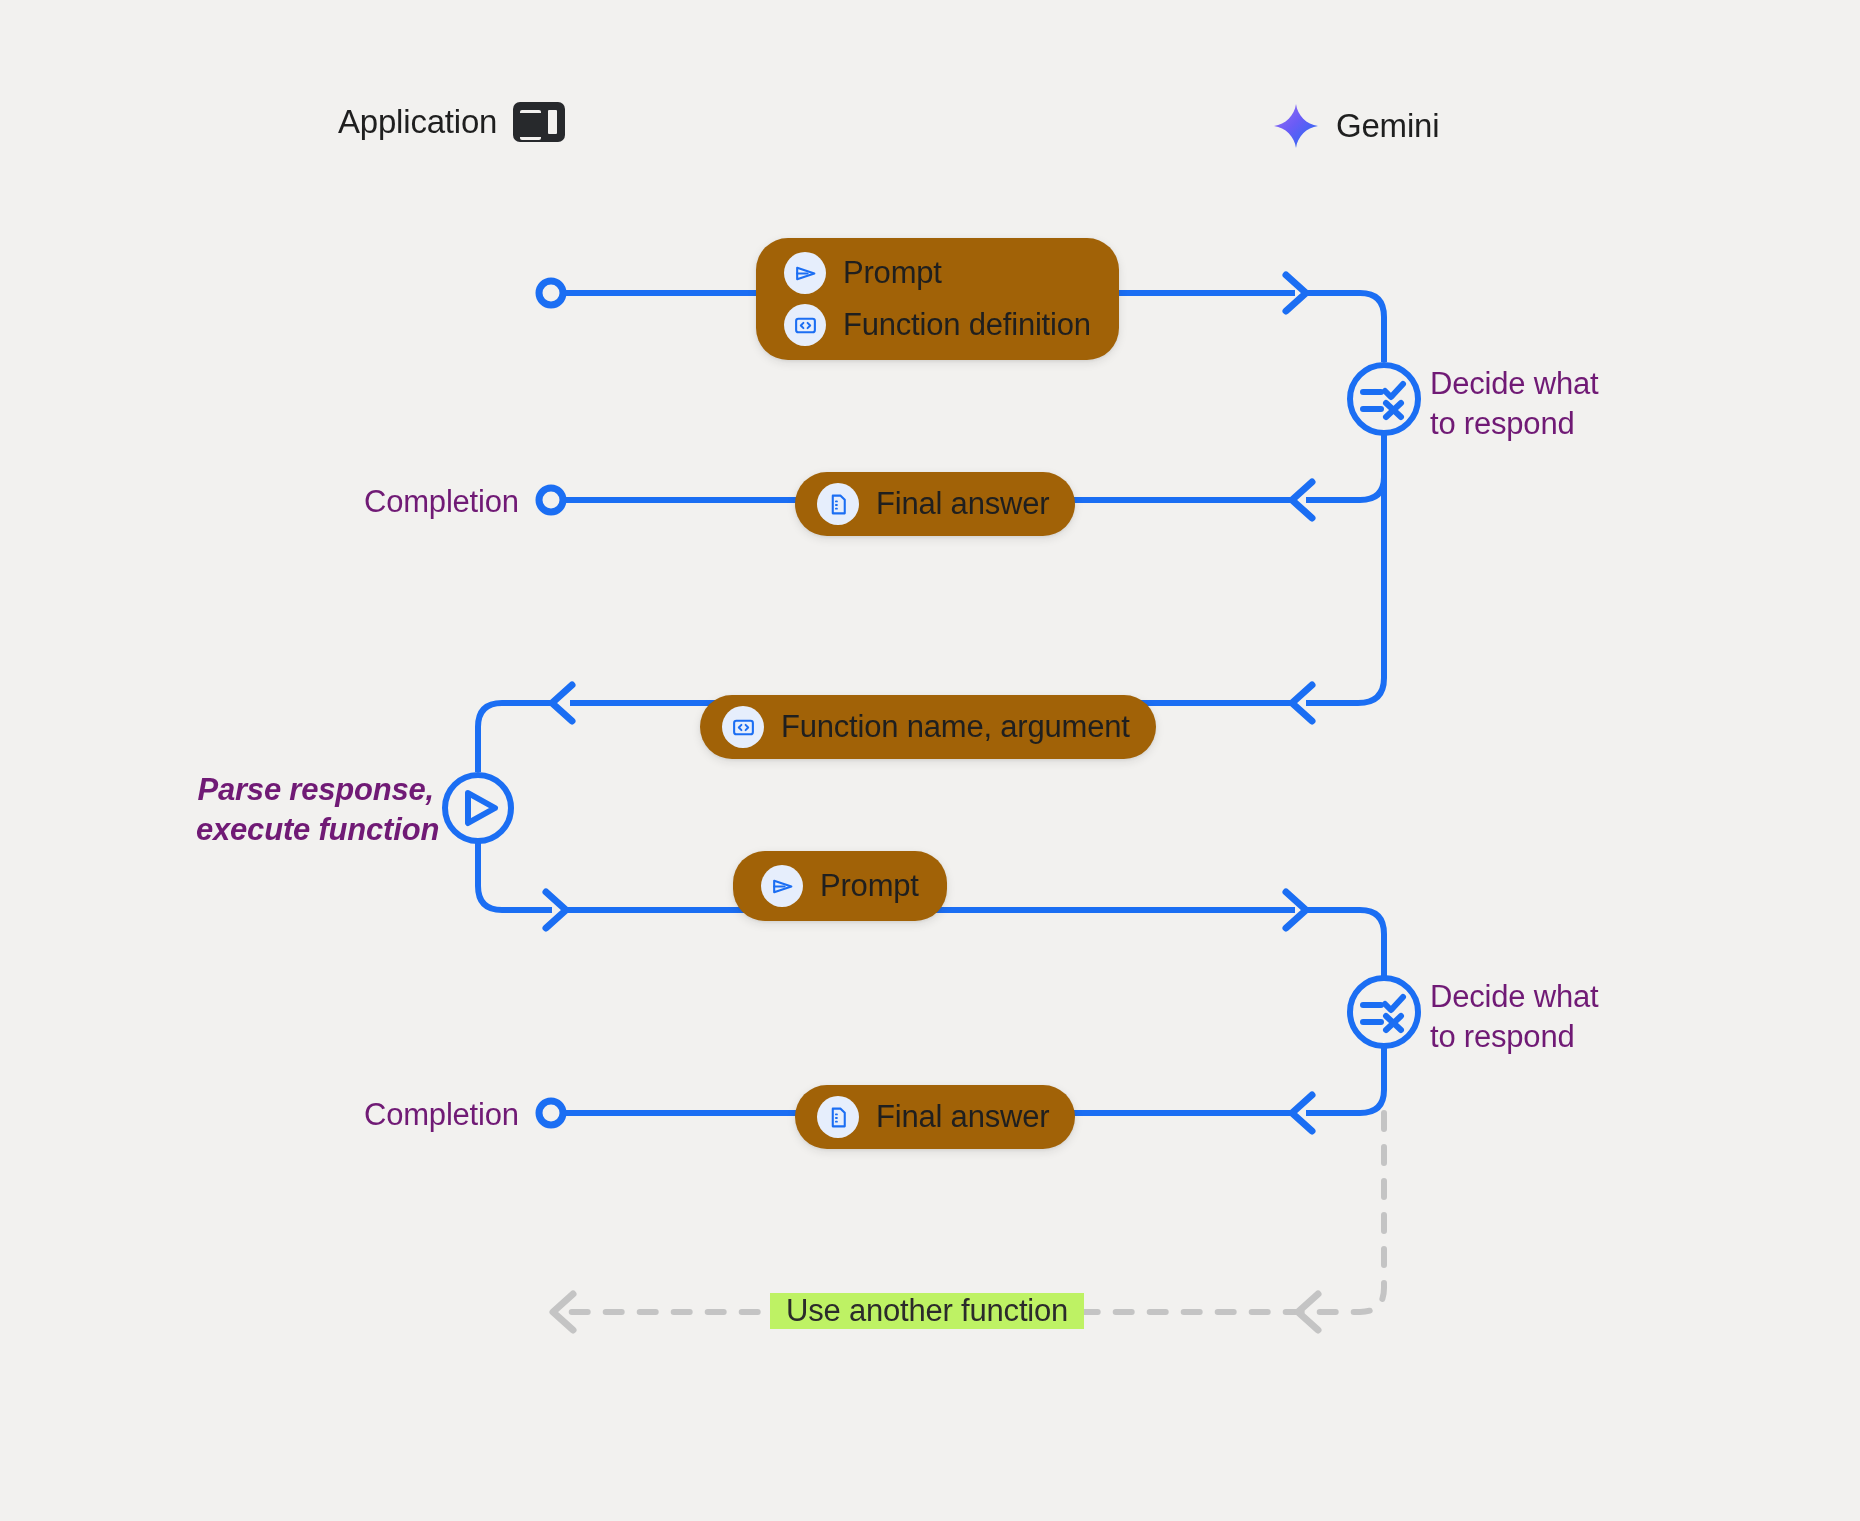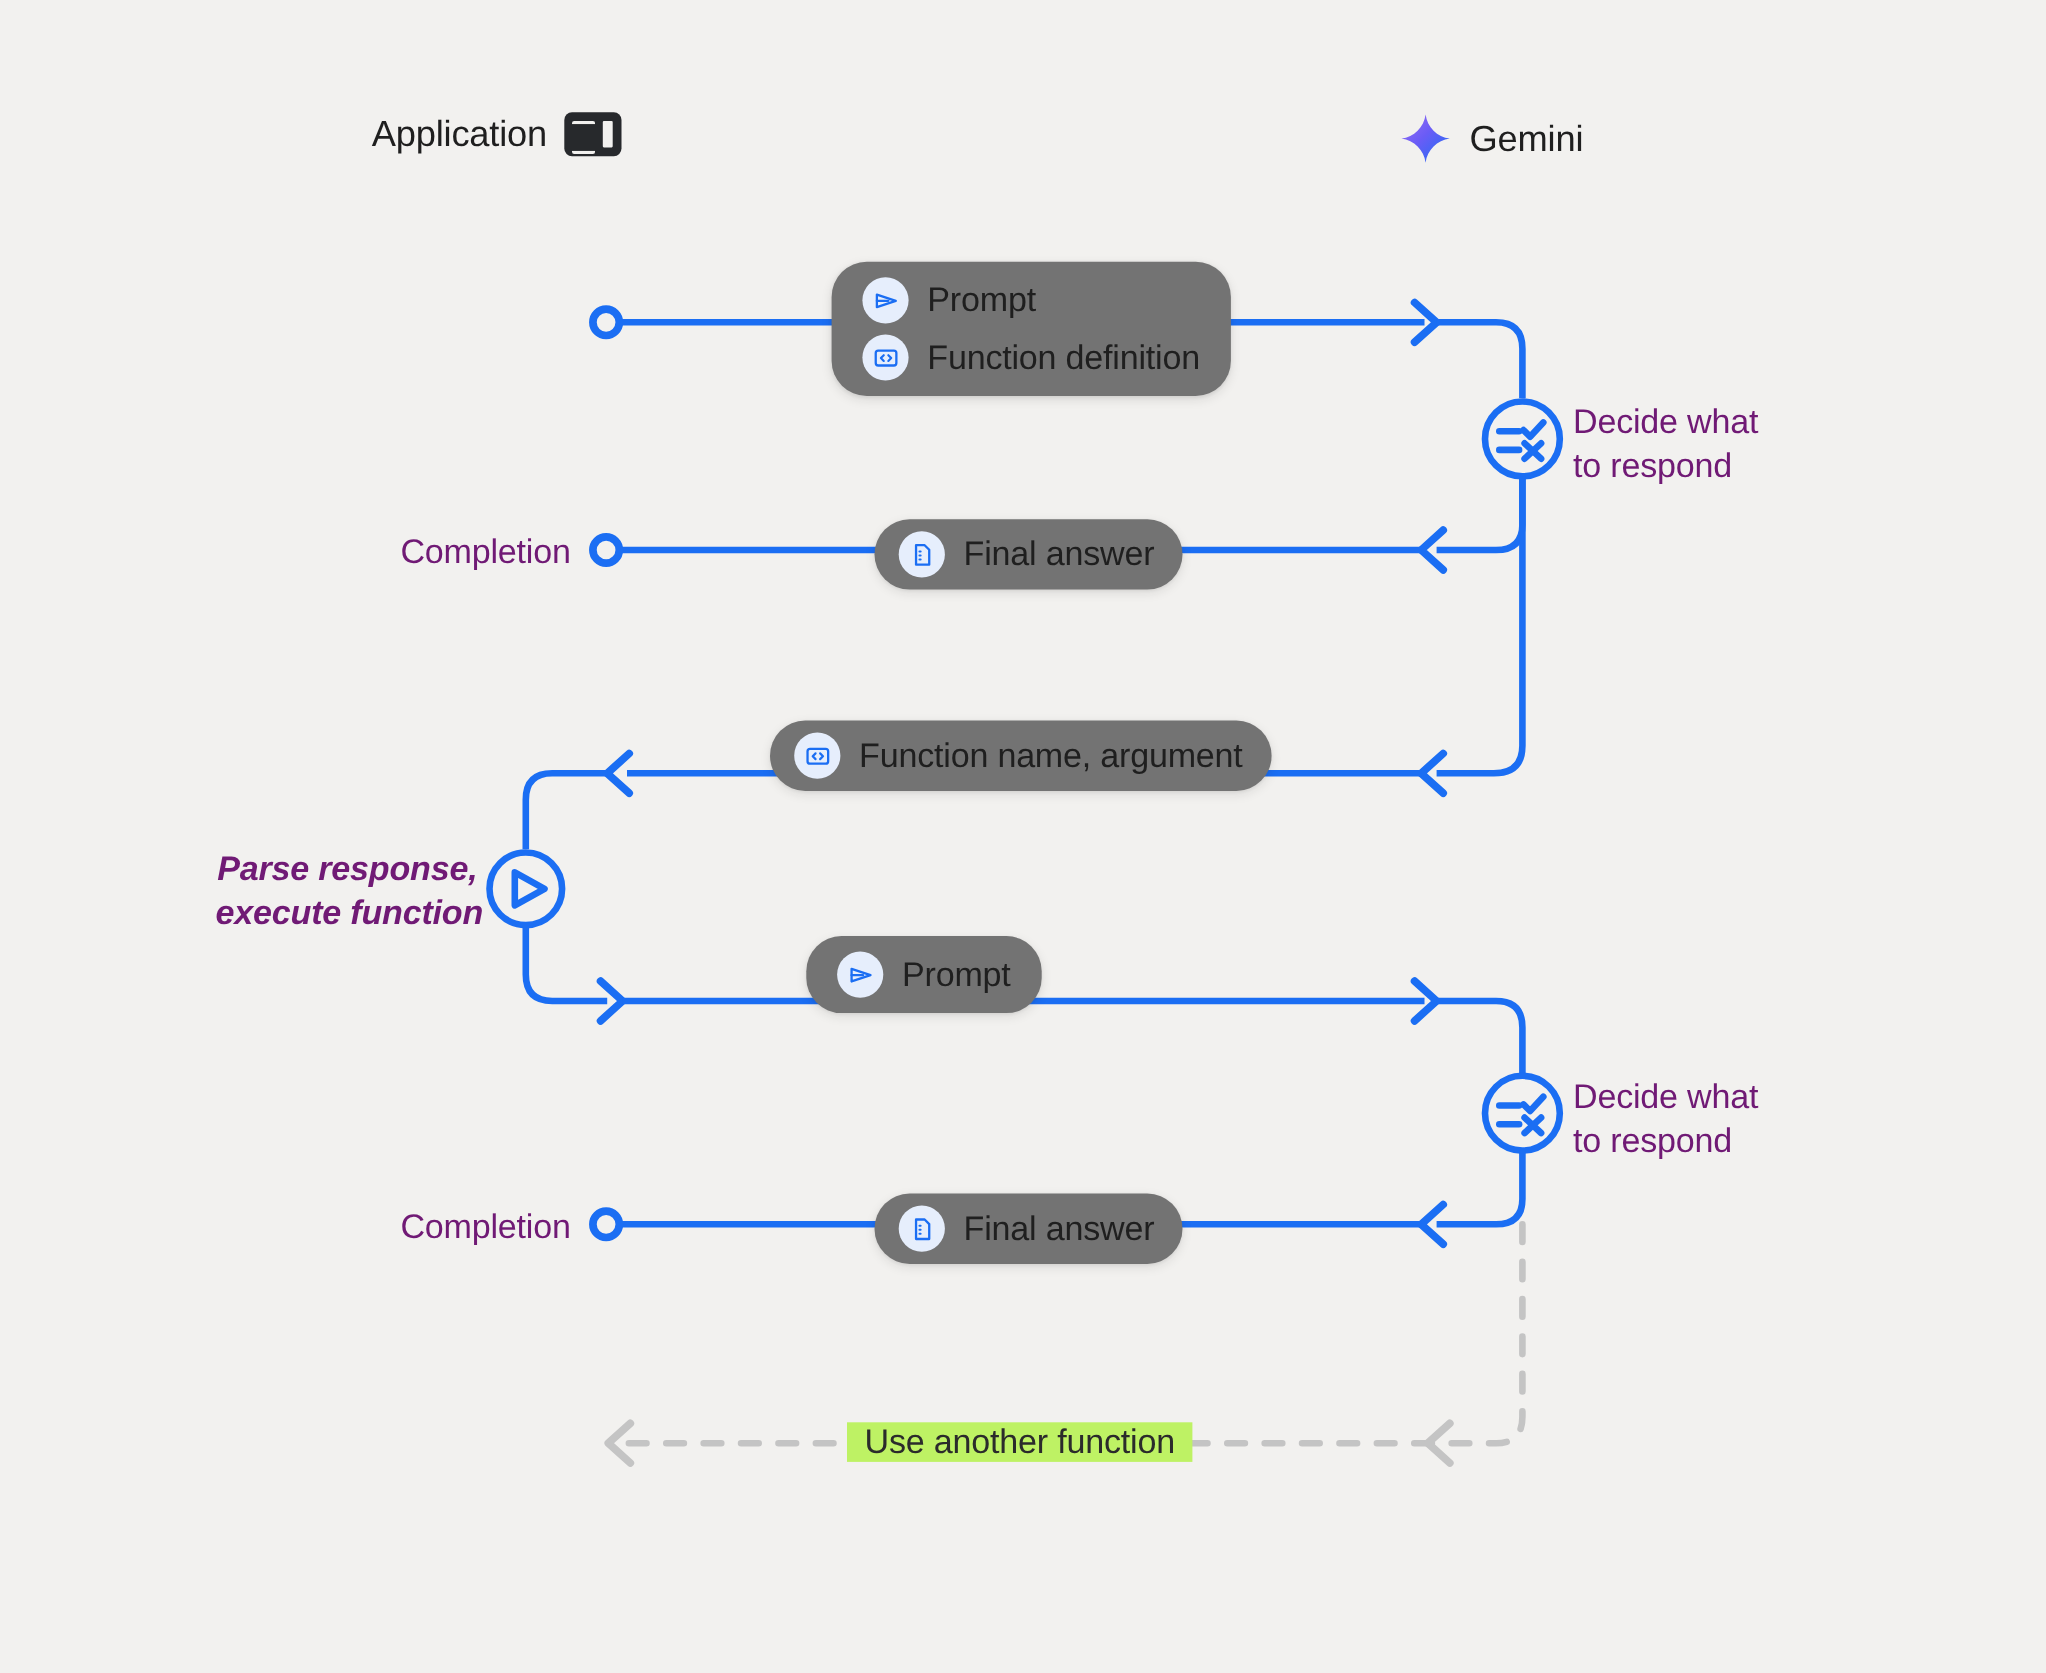--- a/index.html
+++ b/index.html
@@ -65,21 +65,21 @@
   }
 
   .gemini-icon {
     width: 48px; height: 48px;
     flex: none;
   }
 
   
   .card {
     position: absolute;
-    background: #737373;
+    background: #a16207;
     border-radius: 32px;
     box-shadow: 0 3px 10px rgba(30,30,30,0.10), 0 1px 3px rgba(30,30,30,0.07);
     padding: 14px 28px;
     display: flex;
     flex-direction: column;
     gap: 10px;
     z-index: 5;
   }
   .card.single { border-radius: 34px; padding: 11px 26px 11px 22px; }
   .card-row {
@@ -267,21 +267,21 @@
           <path d="M6.5 3.5 H14 L18 7.5 V20.5 H6.5 Z" fill="none" stroke="#1b6ef3" stroke-width="2" stroke-linejoin="round"></path>
           <line x1="9.5" y1="9" x2="10.5" y2="9" stroke="#1b6ef3" stroke-width="1.8" stroke-linecap="round"></line>
           <line x1="9.5" y1="12.5" x2="10.5" y2="12.5" stroke="#1b6ef3" stroke-width="1.8" stroke-linecap="round"></line>
           <line x1="9.5" y1="16" x2="10.5" y2="16" stroke="#1b6ef3" stroke-width="1.8" stroke-linecap="round"></line>
         </svg>
       </span>
       <span class="card-text">Final answer</span>
     </div>
   </div>
 
-  <div class="card single" style="left:700px; top:655px;">
+  <div class="card single" style="left:700px; top:695px;">
     <div class="card-row">
       <span class="chip">
         <svg viewBox="0 0 24 24" width="25" height="25">
           <rect x="3" y="5.5" width="18" height="13" rx="2.2" fill="none" stroke="#1b6ef3" stroke-width="2"></rect>
           <polyline points="10,9.5 7.5,12 10,14.5" fill="none" stroke="#1b6ef3" stroke-width="1.9" stroke-linecap="round" stroke-linejoin="round"></polyline>
           <polyline points="14,9.5 16.5,12 14,14.5" fill="none" stroke="#1b6ef3" stroke-width="1.9" stroke-linecap="round" stroke-linejoin="round"></polyline>
         </svg>
       </span>
       <span class="card-text">Function name,  argument</span>
     </div>

